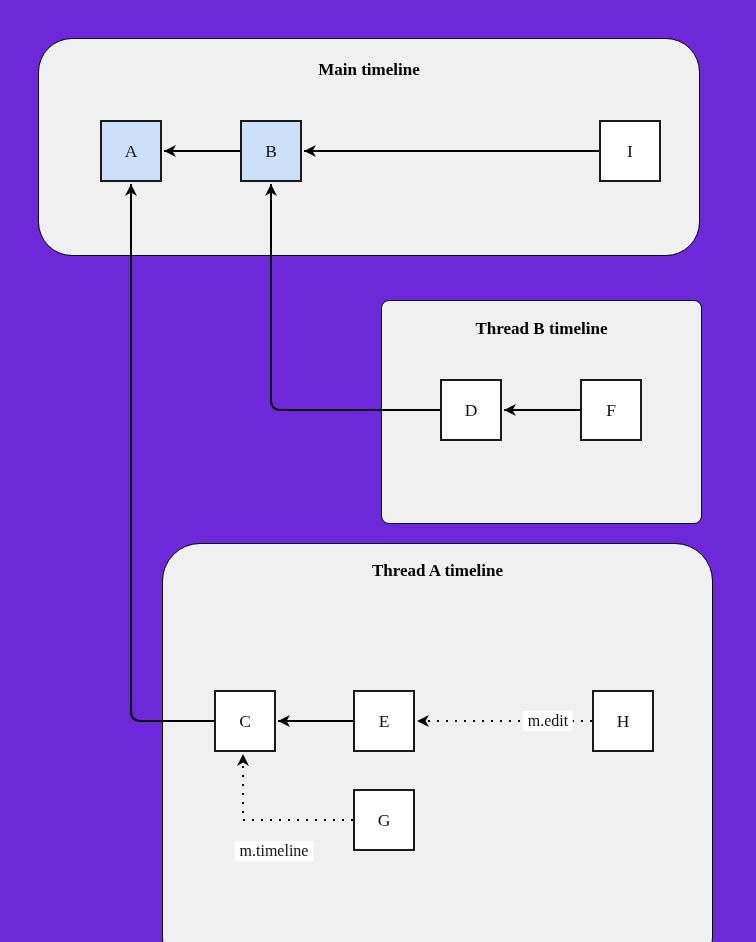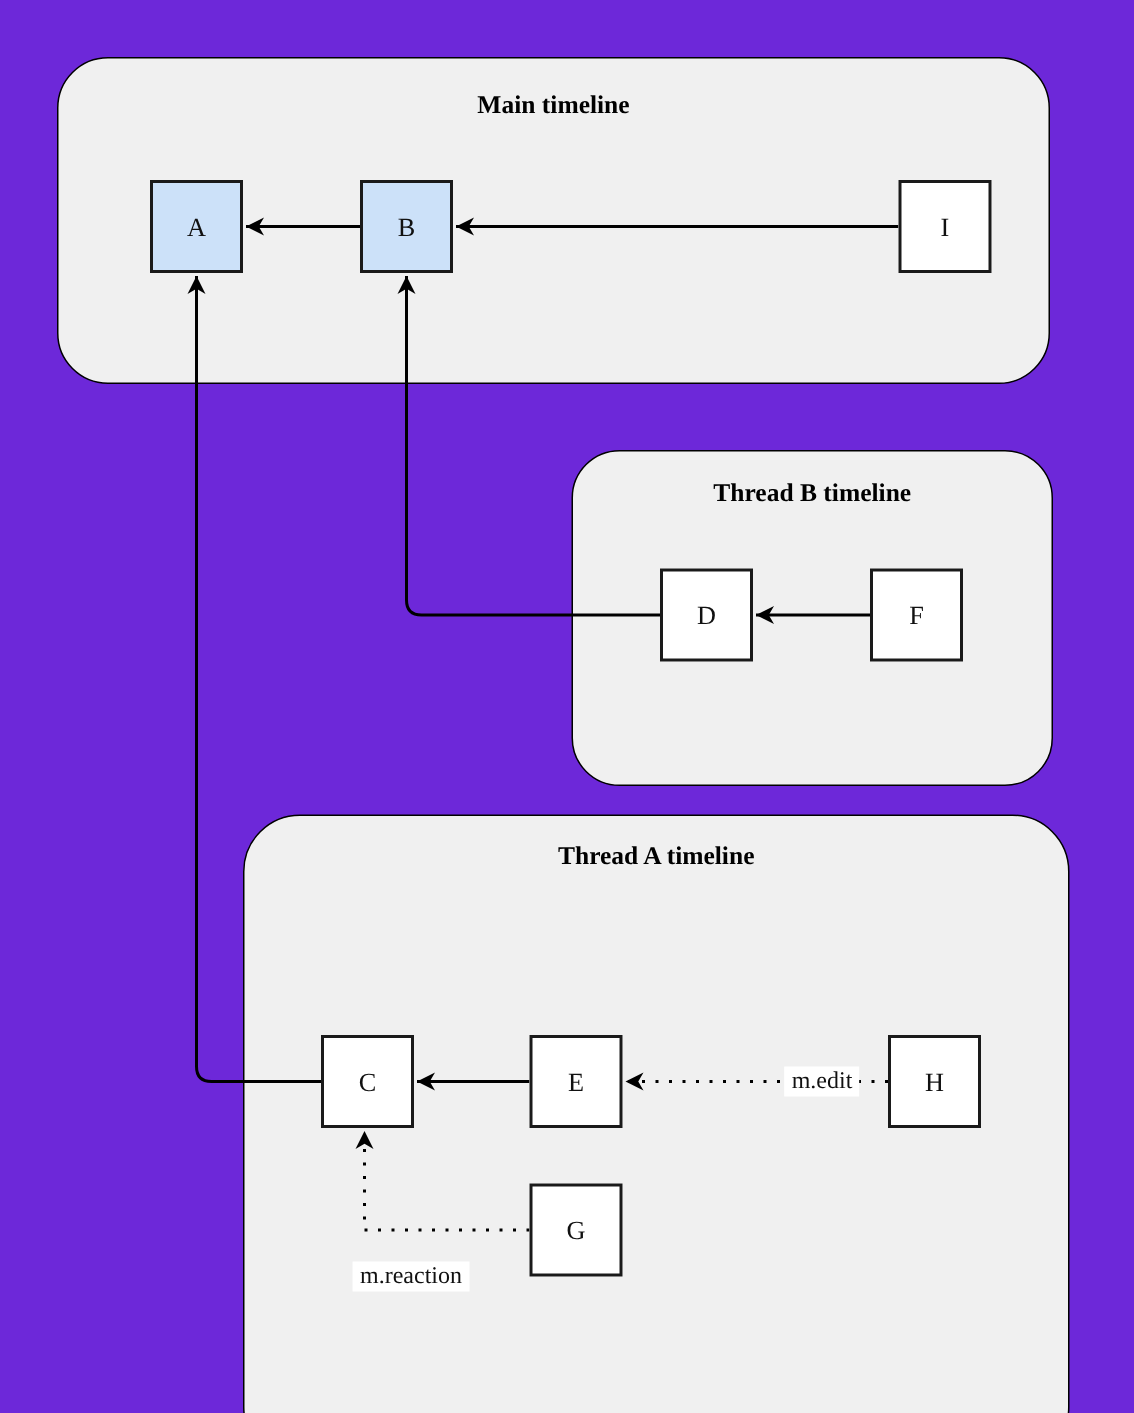--- a/index.html
+++ b/index.html
@@ -10,21 +10,21 @@
   .group{
     position:absolute;background:#f0f0f0;border:1.6px solid #000000;
     box-sizing:border-box;
   }
   .group-title{
     position:absolute;left:0;right:0;text-align:center;
     font-weight:bold;font-size:17px;color:#000000;
   }
   #group-main{left:38px;top:38px;width:662px;height:218px;border-radius:34px;}
   #group-main .group-title{top:21px;}
-  #group-thread-b{left:381px;top:300px;width:321px;height:224px;border-radius:32px;}
+  #group-thread-b{left:381px;top:300px;width:321px;height:224px;border-radius:8px;}
   #group-thread-b .group-title{top:18px;}
   #group-thread-a{left:162px;top:543px;width:551px;height:433px;border-radius:38px;}
   #group-thread-a .group-title{top:17px;}
 
   #edges{position:absolute;left:0;top:0;width:756px;height:942px;}
 
   .node{
     position:absolute;width:62px;height:62px;background:#ffffff;
     border:2px solid #1a1a1a;box-sizing:border-box;
     display:flex;align-items:center;justify-content:center;
@@ -110,15 +110,15 @@
     <span>E</span>
   </div>
   <div class="node" id="node-h">
     <span>H</span>
   </div>
   <div class="node" id="node-g">
     <span>G</span>
   </div>
 
   <div class="edge-label" id="label-medit">m.edit</div>
-  <div class="edge-label" id="label-mreaction">m.reaction</div>
+  <div class="edge-label" id="label-mreaction">m.timeline</div>
 
 </div>
 
 </body></html>

